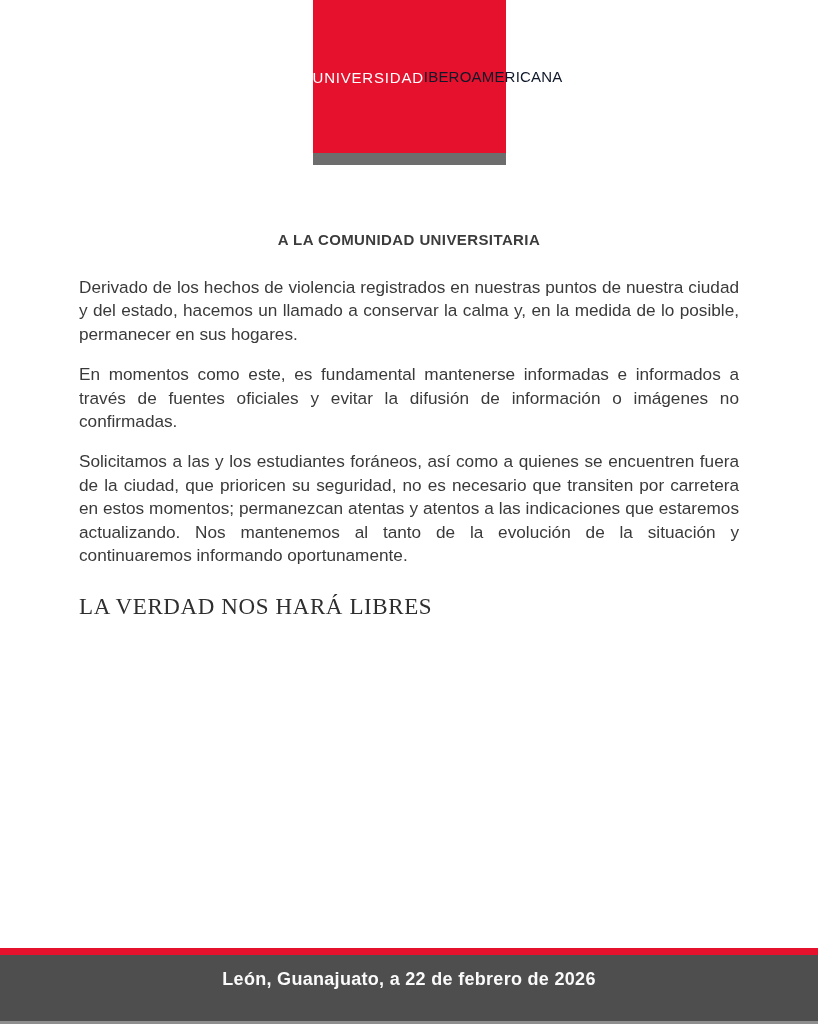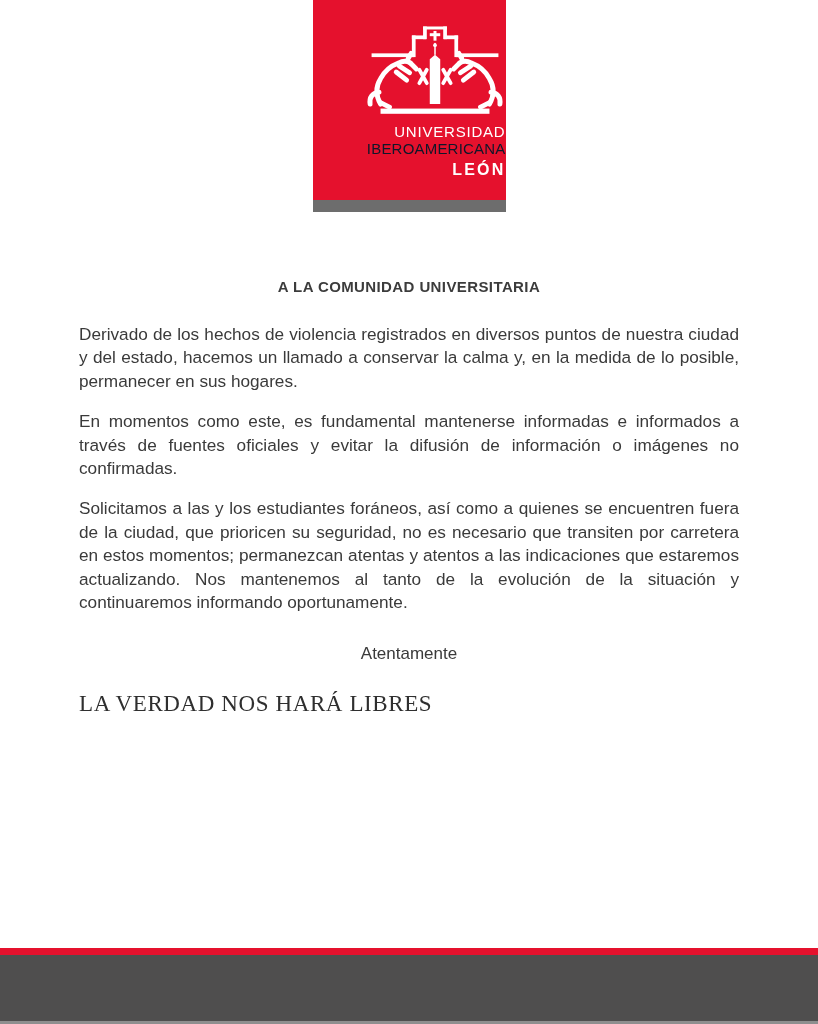--- a/index.html
+++ b/index.html
@@ -14,25 +14,25 @@
     color: var(--body_text, #3A3A3A);
   }
 
   
   .logo-block {
     width: 193px;
     margin: 0 auto;
   }
   .logo-square {
     width: 193px;
-    height: 200px;
+    height: 153px;
     background: var(--brand_red, #E5112D);
     display: flex;
-    flex-direction: column;
-    align-items: flex-end;
+    flex-direction: row;
+    align-items: center;
   }
   .crest { margin-top: 25px; display: block; }
   .logo-line1 {
     color: #ffffff; font-size: 15px; letter-spacing: 0.8px;
     margin-top: 2px; line-height: 1.05; font-weight: 400;
   }
   .logo-line2 {
     color: #0f172a; font-size: 15px; letter-spacing: 0.2px;
     margin-top: 1px; line-height: 1.05; font-weight: 400;
   }
@@ -171,27 +171,27 @@
       </svg>
       <div class="logo-line1">UNIVERSIDAD</div>
       <div class="logo-line2">IBEROAMERICANA</div>
       <div class="logo-line3">LEÓN</div>
     </div>
     <div class="logo-gray-bar"></div>
   </header>
 
   <main class="letter-body">
     <h1 class="letter-title">A LA COMUNIDAD UNIVERSITARIA</h1>
-    <p>Derivado de los hechos de violencia registrados en diversos puntos de nuestra ciudad y del estado, hacemos un llamado a conservar la calma y, en la medida de lo posible, permanecer en sus hogares.</p>
+    <p>Derivado de los hechos de violencia registrados en nuestras puntos de nuestra ciudad y del estado, hacemos un llamado a conservar la calma y, en la medida de lo posible, permanecer en sus hogares.</p>
     <p>En momentos como este, es fundamental mantenerse informadas e informados a través de fuentes oficiales y evitar la difusión de información o imágenes no confirmadas.</p>
     <p>Solicitamos a las y los estudiantes foráneos, así como a quienes se encuentren fuera de la ciudad, que prioricen su seguridad, no es necesario que transiten por carretera en estos momentos; permanezcan atentas y atentos a las indicaciones que estaremos actualizando. Nos mantenemos al tanto de la evolución de la situación y continuaremos informando oportunamente.</p>
-    <div class="closing">Atentamente</div>
     <div class="motto">LA VERDAD NOS HARÁ LIBRES</div>
   </main>
 
   <footer class="footer">
     <div class="footer-red-stripe"></div>
     <div class="footer-bar">
+      <span class="footer-dateline">León, Guanajuato, a 22 de febrero de 2026</span>
       <div class="footer-bottom-edge"></div>
     </div>
   </footer>
 
 </div>
 
 </body></html>

